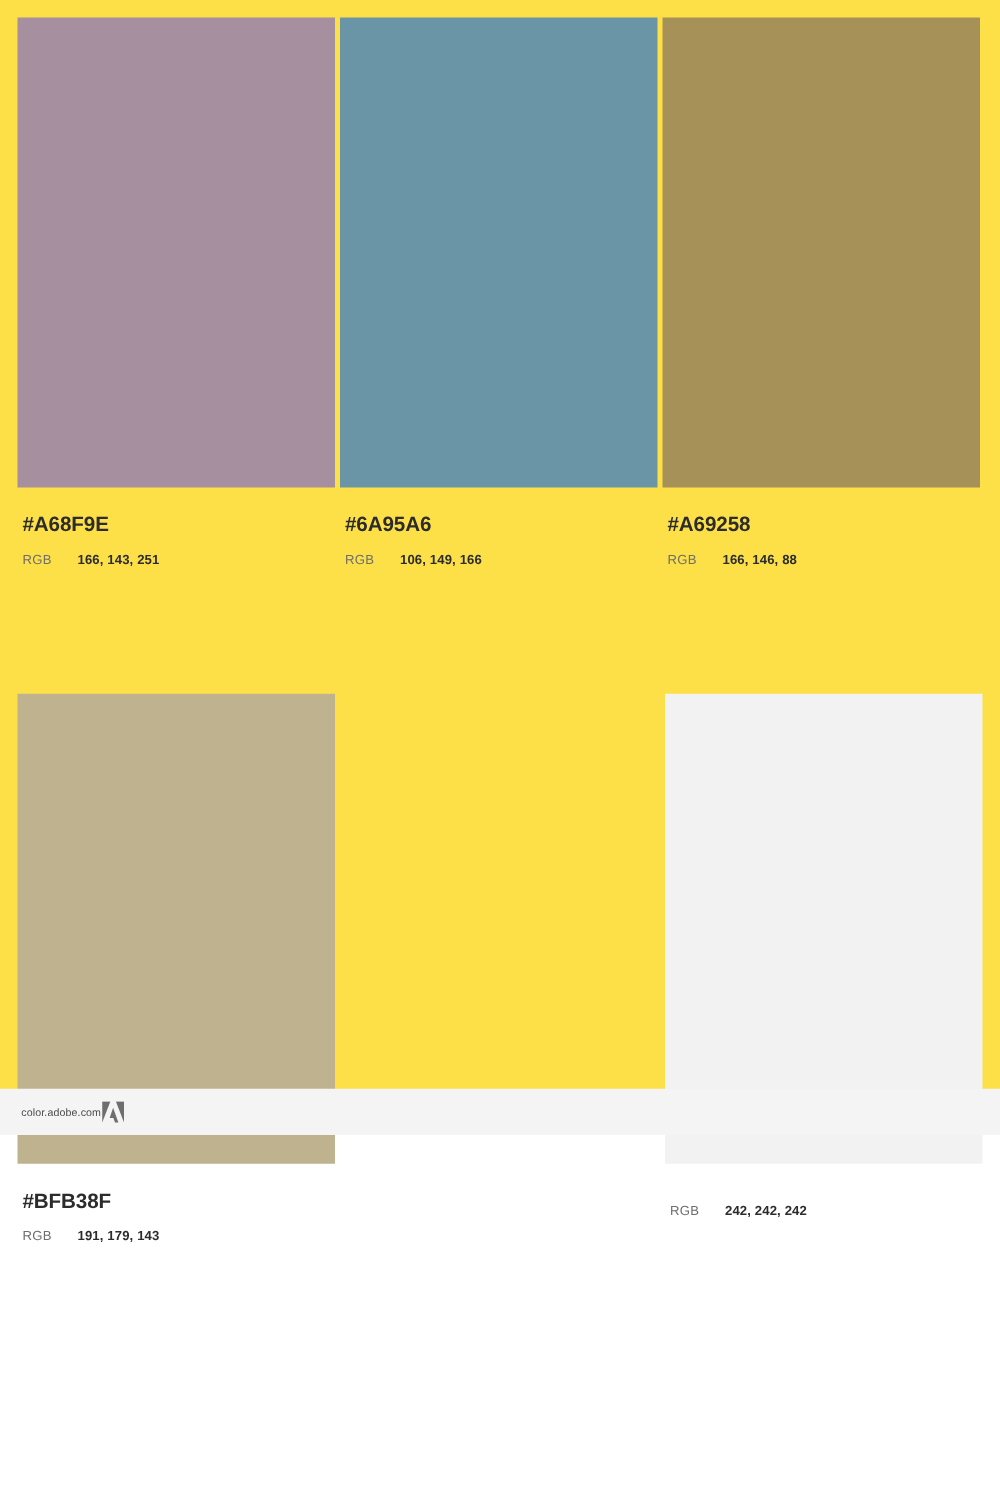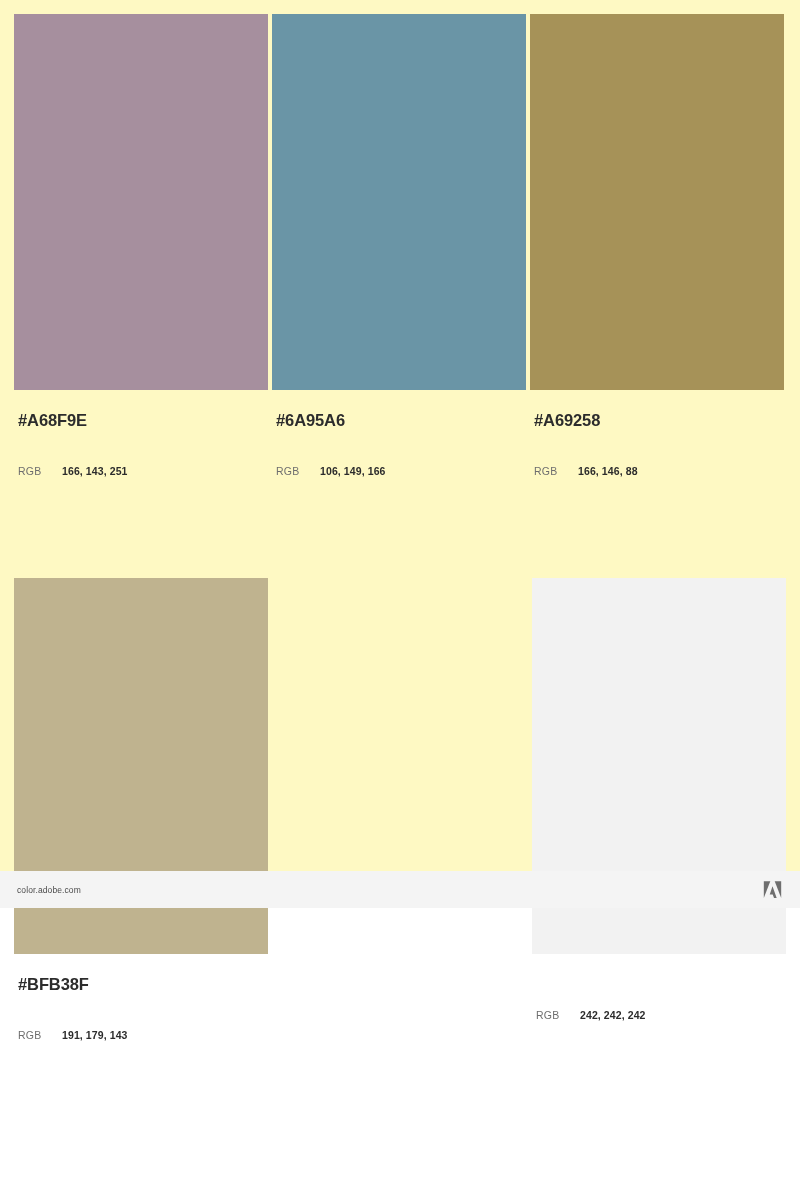--- a/index.html
+++ b/index.html
@@ -14,21 +14,21 @@
     font-family: "Liberation Sans", sans-serif;
     position: relative;
     overflow: hidden;
     -webkit-font-smoothing: antialiased;
   }
 
   #palette-page {
     position: relative;
     width: 800px;
     height: 908px;
-    background: #fef9c3;
+    background: #fde047;
   }
 
   
   .swatch-grid {
     position: absolute;
     left: 14px;
     top: 14px;
     width: 772px;
   }
 
@@ -76,21 +76,20 @@
   }
 
   .rgb-label {
     font-family: "Liberation Sans", sans-serif;
     font-size: 10.5px;
     font-weight: normal;
     color: #6e6e6e;
     letter-spacing: 0.2px;
     width: 44px;
     flex: 0 0 44px;
-    margin-top: 23px;
   }
 
   .rgb-values {
     font-family: "Liberation Sans", sans-serif;
     font-size: 10.5px;
     font-weight: bold;
     color: #2c2c2c;
     letter-spacing: 0.1px;
   }
 
@@ -101,21 +100,20 @@
   .page-footer {
     position: absolute;
     left: 0;
     bottom: 0;
     width: 800px;
     height: 37px;
     background: #f4f4f4;
     display: flex;
     flex-direction: row;
     align-items: center;
-    justify-content: space-between;
     box-sizing: border-box;
     padding: 0 18px 0 17px;
   }
 
   .footer-url {
     font-family: "Liberation Sans", sans-serif;
     font-size: 8.5px;
     color: #4b4b4b;
     letter-spacing: 0.1px;
   }

